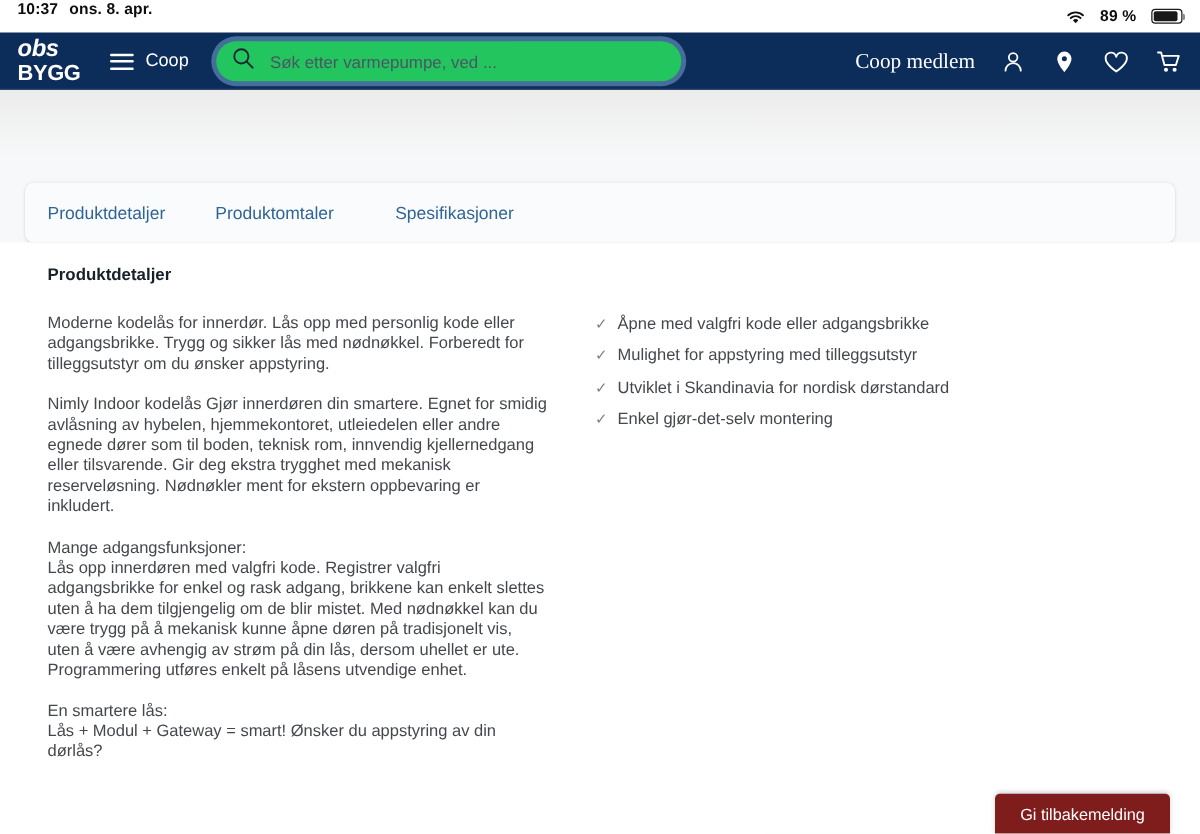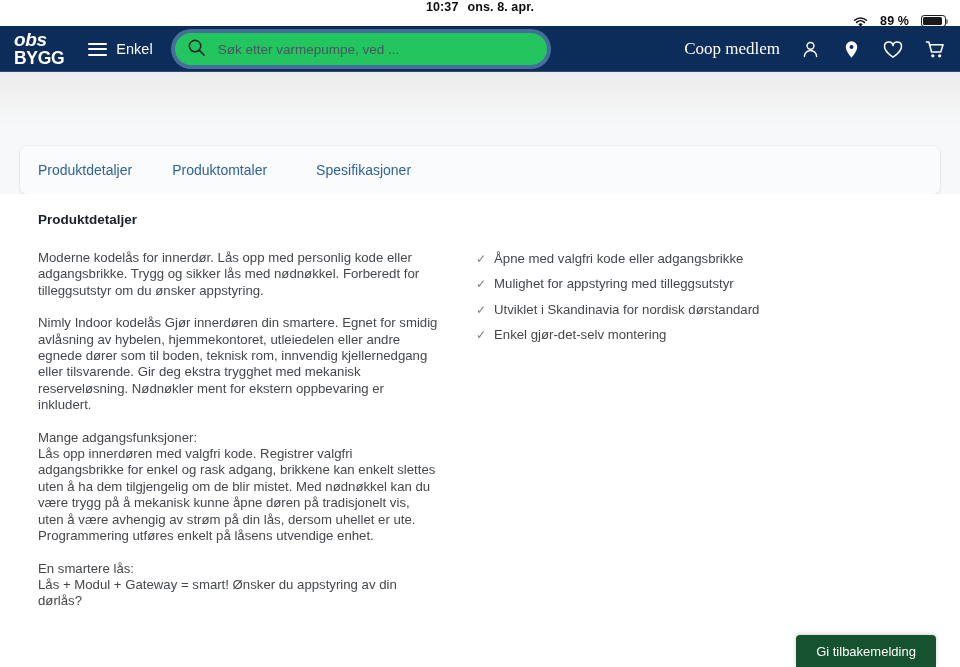--- a/index.html
+++ b/index.html
@@ -9,27 +9,25 @@
     overflow: hidden;
     font-family: "Liberation Sans", sans-serif;
     background: #ffffff;
   }
 
   
   .statusbar {
     height: 26px;
     background: #ffffff;
     display: flex;
-    align-items: center;
     padding: 0 14px 0 14px;
     font-size: 12.5px;
     font-weight: bold;
     color: #0d0d0d;
     letter-spacing: 0.1px;
-    flex-direction: column;
   }
   .statusbar .sb-left { display: flex; align-items: baseline; gap: 9px; }
   .statusbar .sb-right {
     margin-left: auto;
     display: flex;
     align-items: center;
     gap: 12px;
   }
   .wifi-icon { display: inline-block; width: 15px; height: 12px; position: relative; top: 1px; }
   .battery {
@@ -212,21 +210,21 @@
     line-height: 16.4px;
     flex: none;
   }
 
   .feedback-btn {
     position: absolute;
     right: 24px;
     bottom: 0;
     width: 140px;
     height: 32px;
-    background: #14532d;
+    background: #7f1d1d;
     color: #ffffff;
     font-size: 13px;
     border: 0;
     border-radius: 4px 4px 0 0;
     cursor: pointer;
     font-family: "Liberation Sans", sans-serif;
     box-shadow: 0 -1px 4px rgba(0,0,0,0.18);
   }
 </style>
 </head>
@@ -257,21 +255,21 @@
     <span class="l1">obs</span>
     <span class="l2">BYGG</span>
   </div>
 
   <div class="meny">
     <span class="hamburger">
       <span></span>
         <span></span>
         <span></span>
     </span>
-    <span>Enkel</span>
+    <span>Coop</span>
   </div>
 
   <div class="searchwrap">
     <span>
       <svg width="19" height="19" viewBox="0 0 20 20">
         <circle cx="8.5" cy="8.5" r="6" stroke="#1b2733" stroke-width="1.6" fill="none"></circle>
         <line x1="13" y1="13" x2="18" y2="18" stroke="#1b2733" stroke-width="1.6" stroke-linecap="round"></line>
       </svg>
     </span>
     <input class="search-input" type="text" placeholder="Søk etter varmepumpe, ved ..." style="">

